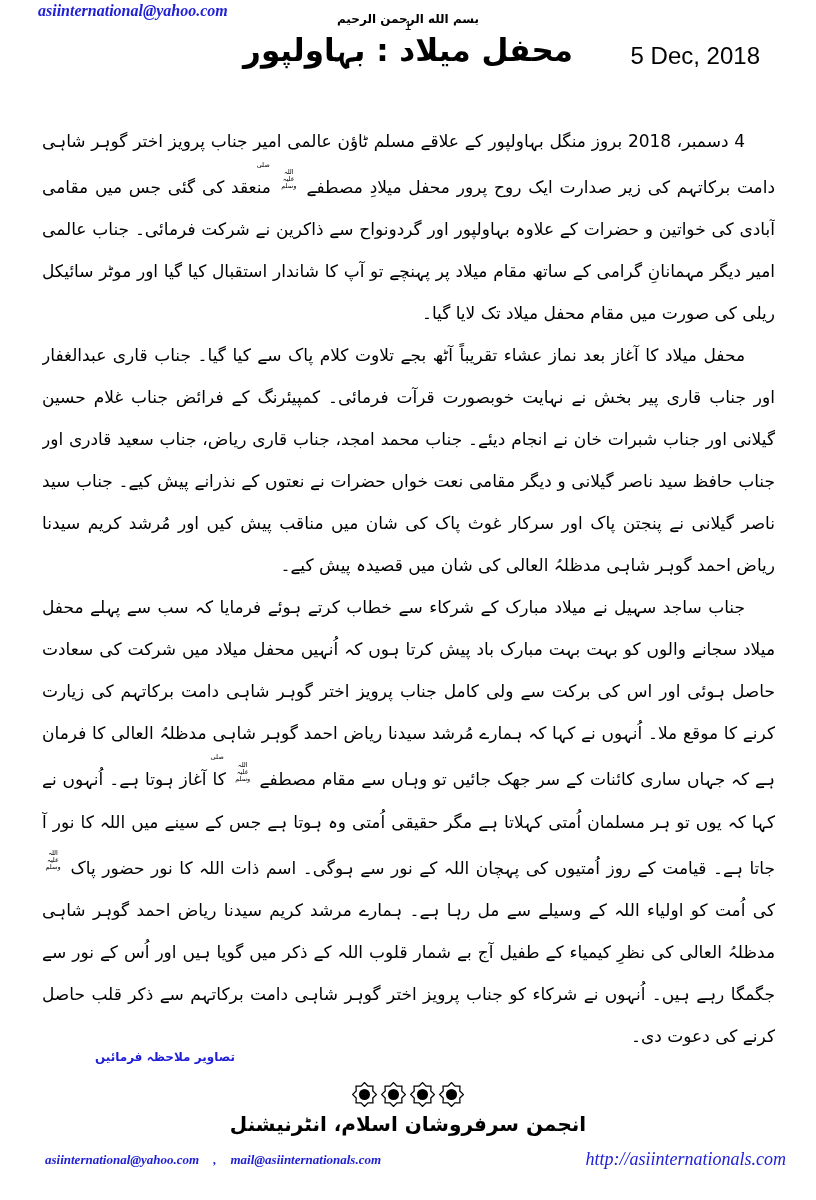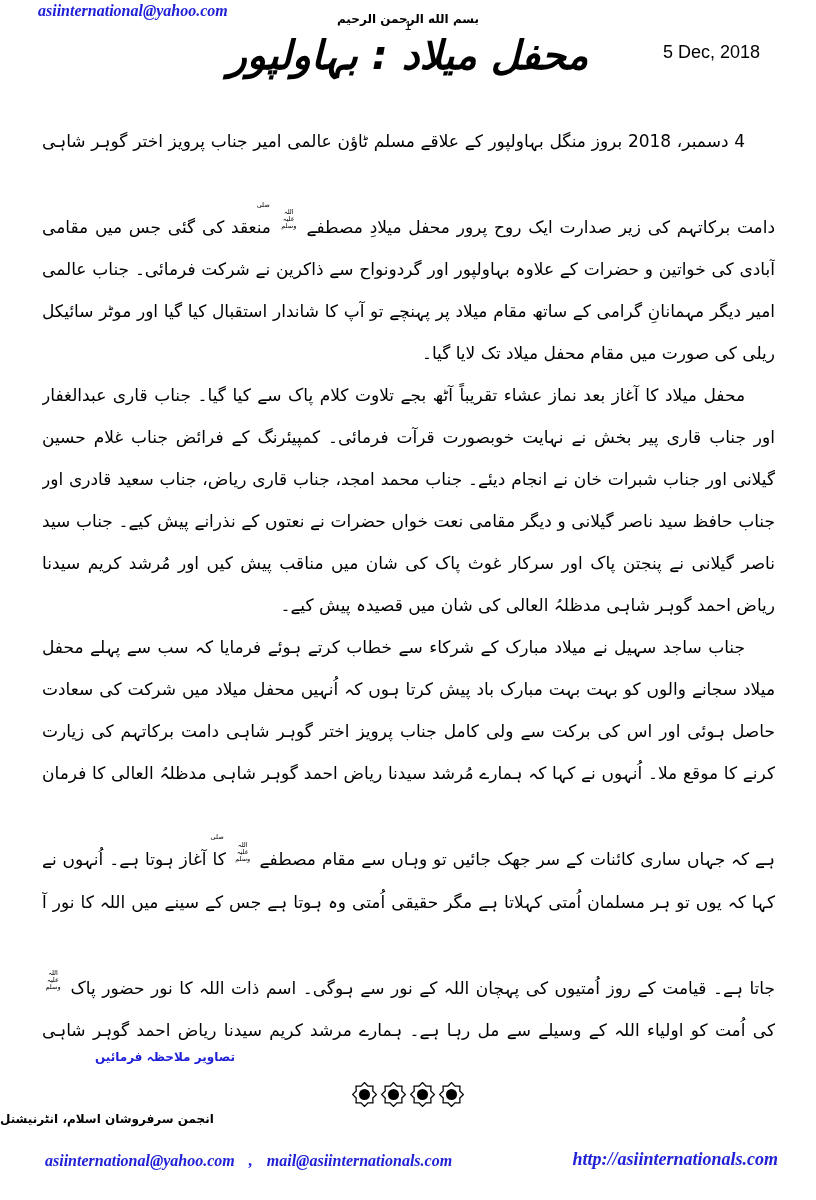--- a/index.html
+++ b/index.html
@@ -34,47 +34,45 @@
   }
   .page-number{
     position:absolute;top:19px;left:0;right:0;
     text-align:center;
     font-family:"Liberation Sans",sans-serif;
     font-size:12px;
   }
   .report-date{
     position:absolute;top:42px;right:56px;
     font-family:"Liberation Sans",sans-serif;
-    font-size:18px;
+    font-size:24px;
   }
   .page-title{
     position:absolute;top:32px;left:0;right:0;margin:0;
     text-align:center;direction:rtl;
-    font-size:40px;font-weight:bold;
+    font-size:31px;font-weight:bold;
     letter-spacing:0;
-    font-style:italic;
   }
 
   
   .body-text{
     position:absolute;top:120px;left:42px;width:733px;height:938px;
     direction:rtl;
     text-align:justify;
     font-size:17px;line-height:42px;
     overflow:hidden;
   }
   .para{margin:0;text-indent:30px;}
   .saw{
     display:inline-block;
     width:22px;
     font-size:6.5px;line-height:1.1;
     text-align:center;
     vertical-align:5px;
     white-space:normal;
-    margin-top:40px;
   }
 
   
   .photos-link{
     position:absolute;top:1050px;left:95px;
     direction:rtl;
     font-size:12px;font-weight:bold;
     color:var(--link-blue);
     text-decoration:none;
   }
@@ -83,37 +81,37 @@
   .ornaments{
     position:absolute;top:1082px;left:0;right:0;
     text-align:center;
     line-height:0;
   }
   .ornaments svg{margin:0 2px;vertical-align:middle;}
 
   
   .org-name{
     position:absolute;top:1112px;left:0;right:0;
-    text-align:left;direction:rtl;
-    font-size:12px;font-weight:bold;
+    text-align:center;direction:rtl;
+    font-size:20px;font-weight:bold;
   }
 
   
   .footer-emails{
     position:absolute;top:1152px;left:45px;
     font-family:"Liberation Serif",serif;
     font-style:italic;font-weight:bold;
-    font-size:16px;color:var(--link-blue);
+    font-size:13px;color:var(--link-blue);
   }
   .footer-emails a{color:var(--link-blue);text-decoration:none;}
   .footer-sep{padding:0 14px;font-weight:bold;}
   .footer-website{
-    position:absolute;top:1149px;right:38px;
+    position:absolute;top:1149px;right:30px;
     font-family:"Liberation Serif",serif;
-    font-style:italic;font-weight:bold;
+    font-style:italic;font-weight:normal;
     font-size:18px;color:var(--link-blue);
     text-decoration:none;
   }
 </style>
 </head>
 <body>
 
 <div class="page">
 
   <a class="header-email">asiinternational@yahoo.com</a>

